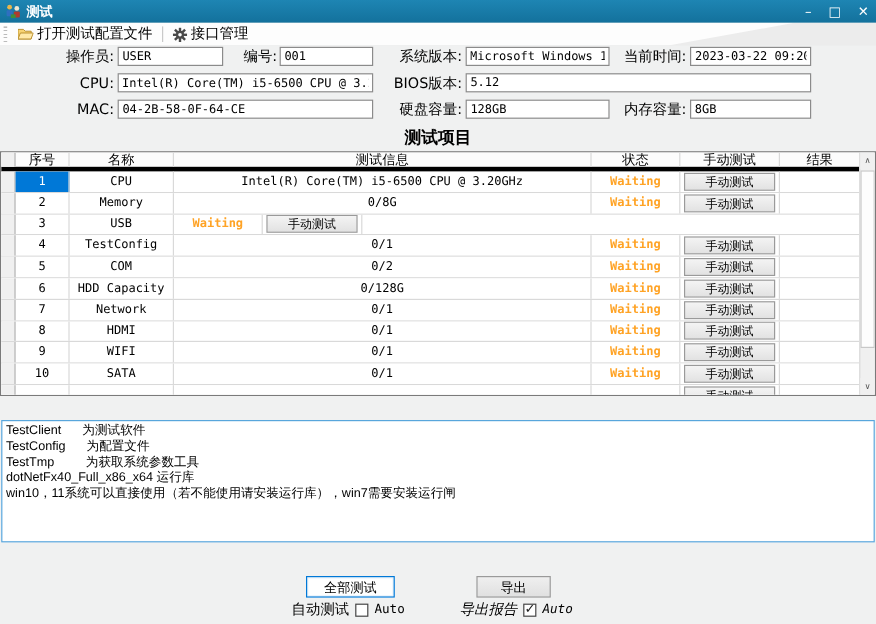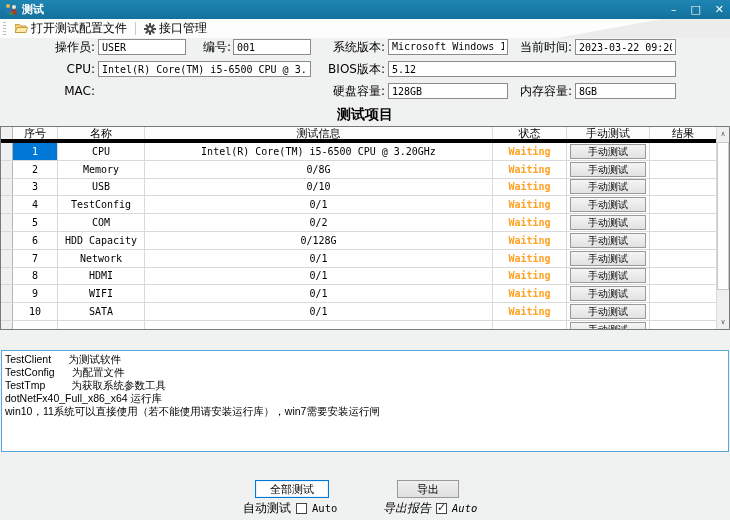--- a/index.html
+++ b/index.html
@@ -135,20 +135,21 @@
   <div class="lbl" style="left:315px;top:84px;width:70px;">硬盘容量:</div>
   <div class="lbl" style="left:502px;top:40px;width:70px;">当前时间:</div>
   <div class="lbl" style="left:502px;top:84px;width:70px;">内存容量:</div>
 
   <input class="inp" style="left: 98px; top: 39px; width: 88px;" value="USER">
   <input class="inp" style="left: 233px; top: 39px; width: 78px;" value="001">
   <input class="inp" style="left: 388px; top: 39px; width: 120px;" value="Microsoft Windows 10 专">
   <input class="inp" style="left: 575px; top: 39px; width: 101px;" value="2023-03-22 09:20:26">
   <input class="inp" style="left: 98px; top: 61px; width: 213px;" value="Intel(R) Core(TM) i5-6500 CPU @ 3.20GHz">
   <input class="inp" style="left: 388px; top: 61px; width: 288px;" value="5.12">
+  <input class="inp" style="left: 98px; top: 83px; width: 213px;" value="04-2B-58-0F-64-CE">
   <input class="inp" style="left: 388px; top: 83px; width: 120px;" value="128GB">
   <input class="inp" style="left: 575px; top: 83px; width: 101px;" value="8GB">
 
   <div class="sect" style="top:106px;">测试项目</div>
   <div class="tbl">
     <div class="tmain">
       <div class="thead">
         <div class="c stub"></div>
         <div class="c no">序号</div>
         <div class="c name">名称</div>
@@ -179,21 +180,20 @@
       <div class="c manual">
         <button class="mbtn">手动测试</button>
       </div>
       <div class="c result"></div>
     </div>
 
     <div class="trow">
       <div class="c stub"></div>
       <div class="c no">3</div>
       <div class="c name">USB</div>
-      <div class="c info">0/10</div>
       <div class="c status">Waiting</div>
       <div class="c manual">
         <button class="mbtn">手动测试</button>
       </div>
       <div class="c result"></div>
     </div>
 
     <div class="trow">
       <div class="c stub"></div>
       <div class="c no">4</div>

